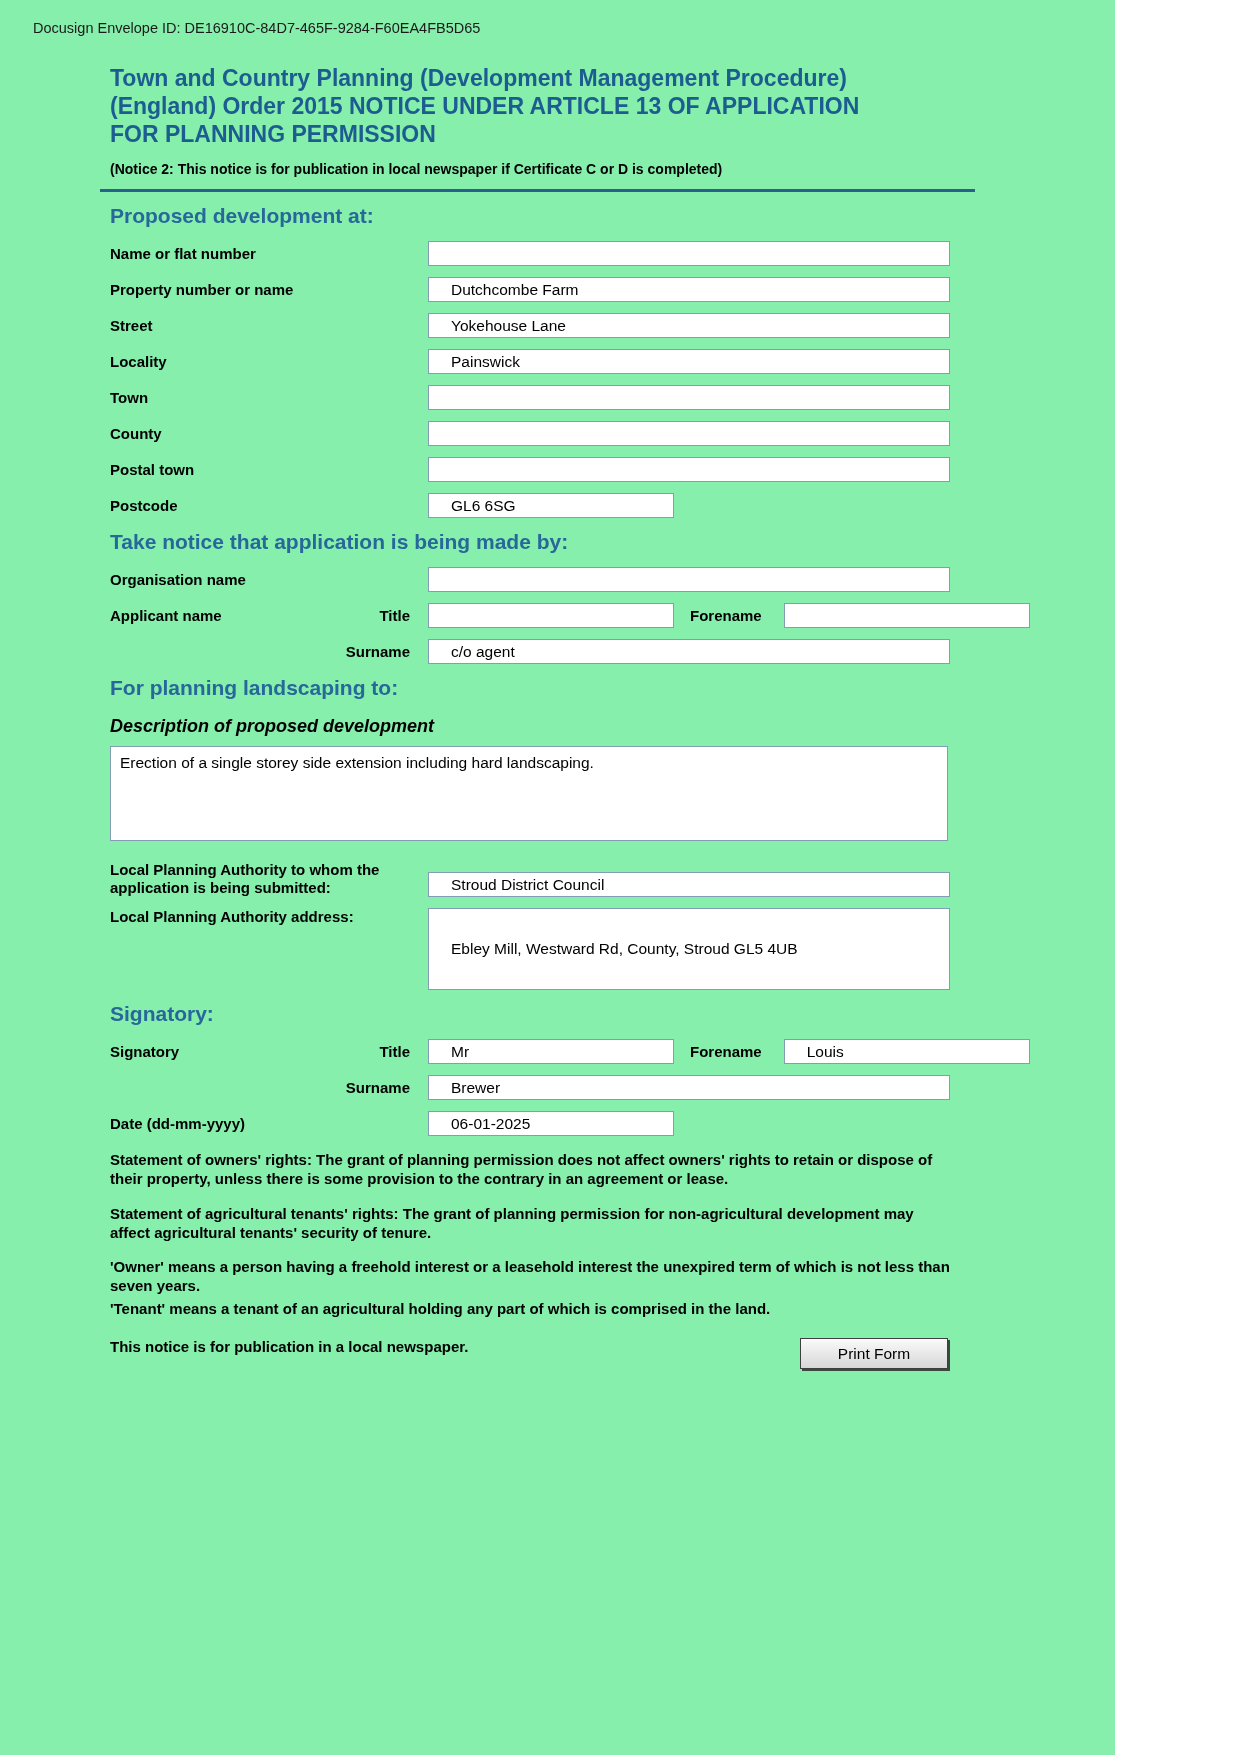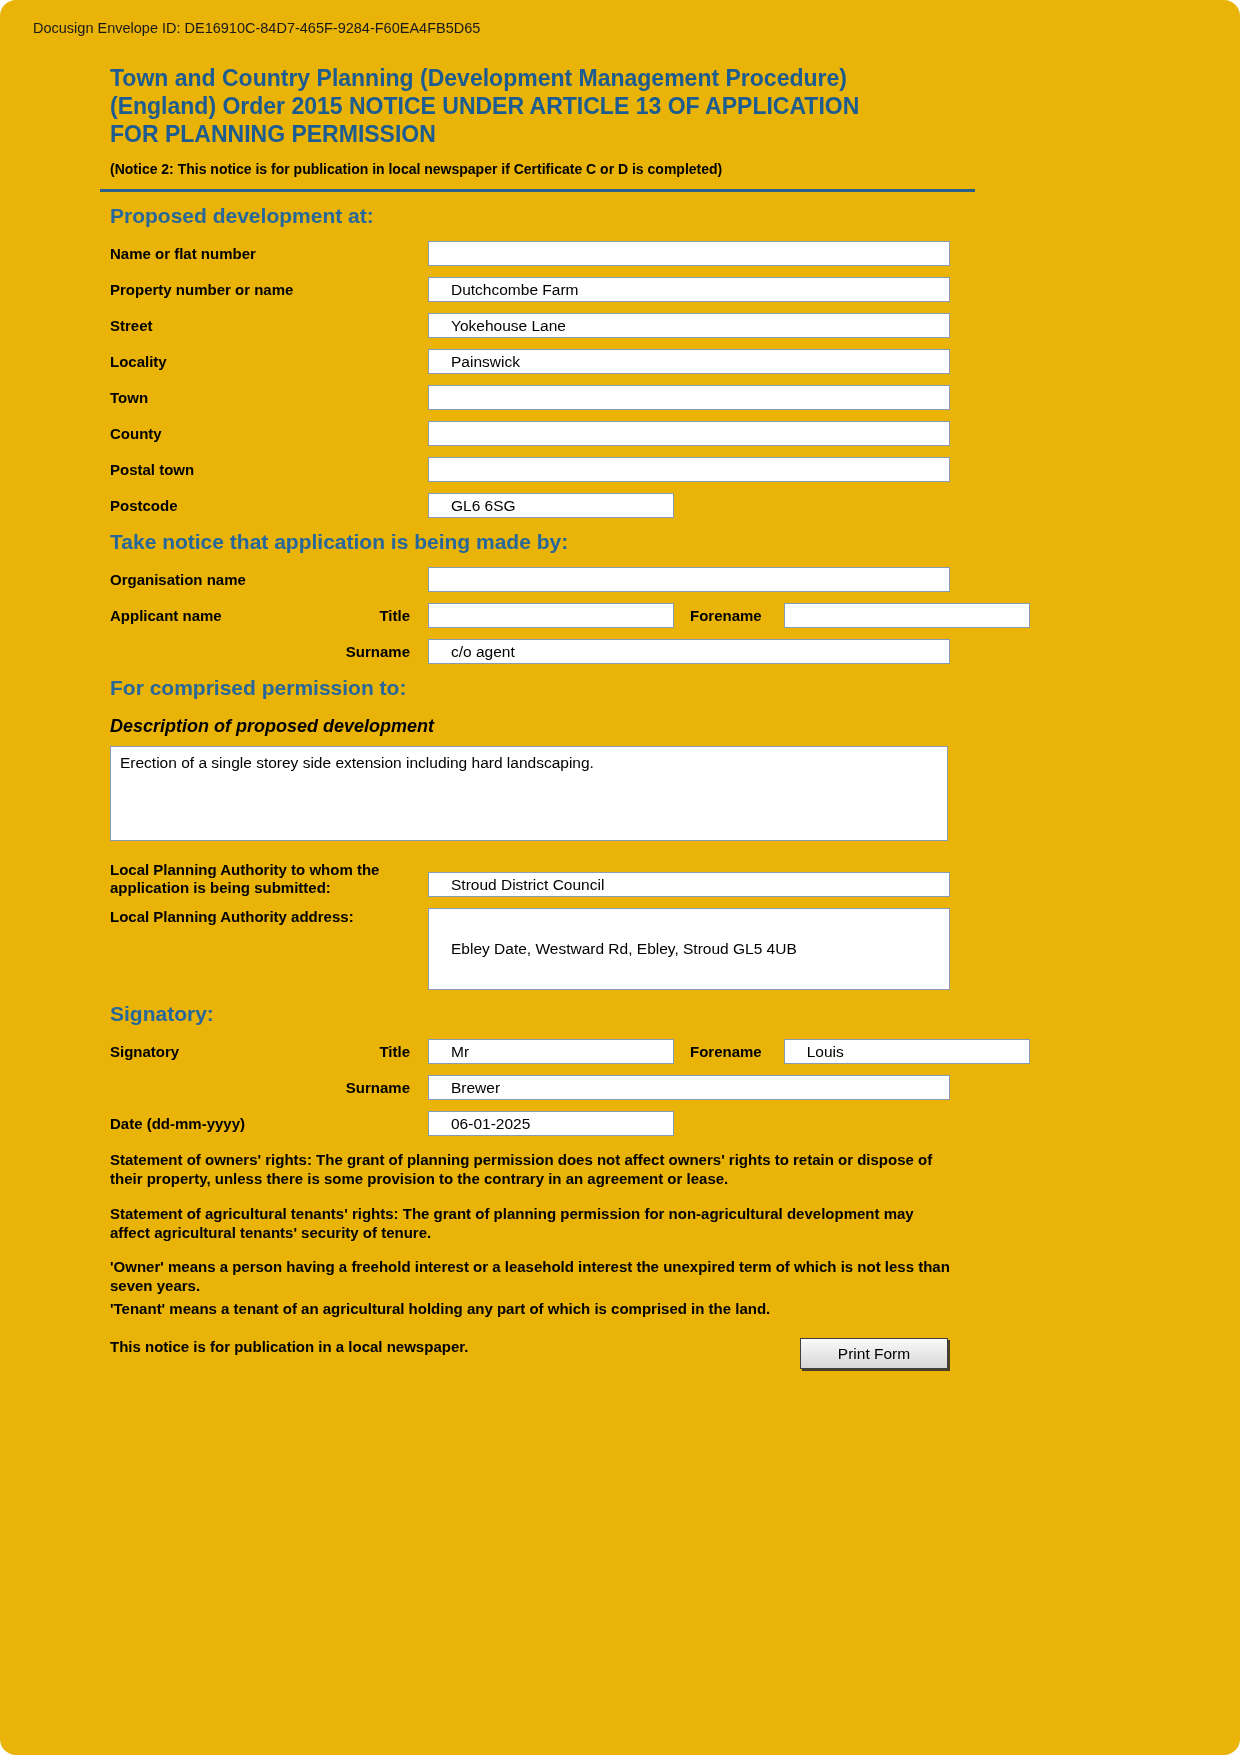--- a/index.html
+++ b/index.html
@@ -1,18 +1,18 @@
 <!DOCTYPE html>
 <html><head>
 <meta charset="utf-8">
 <style>
   * { box-sizing: border-box; margin: 0; padding: 0; }
   html, body { background: #ffffff; }
   body { font-family: "Liberation Sans", sans-serif; color: #000; }
-  .page { width: 1240px; height: 1755px; background: #eab308; position: relative; overflow: hidden; border-radius: 16px; }
+  .page { width: 1115px; height: 1755px; background: #86efac; position: relative; overflow: hidden; }
   .envelope { position: absolute; top: 20px; left: 33px; font-size: 14.5px; color: #1a1a1a; }
   .content { position: absolute; left: 110px; top: 64px; width: 840px; }
 
   h1.title { color: #1d5c90; font-size: 23px; line-height: 1.22; font-weight: bold; max-width: 780px; }
   .notice { font-weight: bold; font-size: 14px; margin-top: 13px; }
   .rule { border: none; border-top: 3px solid #2b608d; margin: 12px 0 6px -10px; width: 875px; }
 
   h2.sect { color: #27679a; font-size: 21px; font-weight: bold; margin: 12px 0 13px; }
 
   .row { display: flex; align-items: center; margin-bottom: 11px; }
@@ -119,33 +119,33 @@
       <input class="box small" type="text" value="" style="">
       <span class="inline-lbl mid">Forename</span>
       <input class="box" type="text" value="" style="">
     </div>
 
     <div class="row">
       <div class="lbl right">Surname</div>
       <input class="box" type="text" value="c/o agent" style="">
     </div>
 
-    <h2 class="sect">For comprised permission to:</h2>
+    <h2 class="sect">For planning landscaping to:</h2>
 
     <div class="field-label">Description of proposed development</div>
     <div class="bigbox desc">Erection of a single storey side extension including hard landscaping.</div>
 
     <div class="row bottom">
       <div class="lbl">Local Planning Authority to whom the application is being submitted:</div>
       <input class="box" type="text" value="Stroud District Council" style="">
     </div>
 
     <div class="row top">
       <div class="lbl">Local Planning Authority address:</div>
-      <div class="box tall">Ebley Date, Westward Rd, Ebley, Stroud GL5 4UB</div>
+      <div class="box tall">Ebley Mill, Westward Rd, County, Stroud GL5 4UB</div>
     </div>
 
 
     <h2 class="sect">Signatory:</h2>
 
     <div class="row">
       <div class="lbl split">
         <span>Signatory</span>
         <span class="inline-lbl">Title</span>
       </div>

